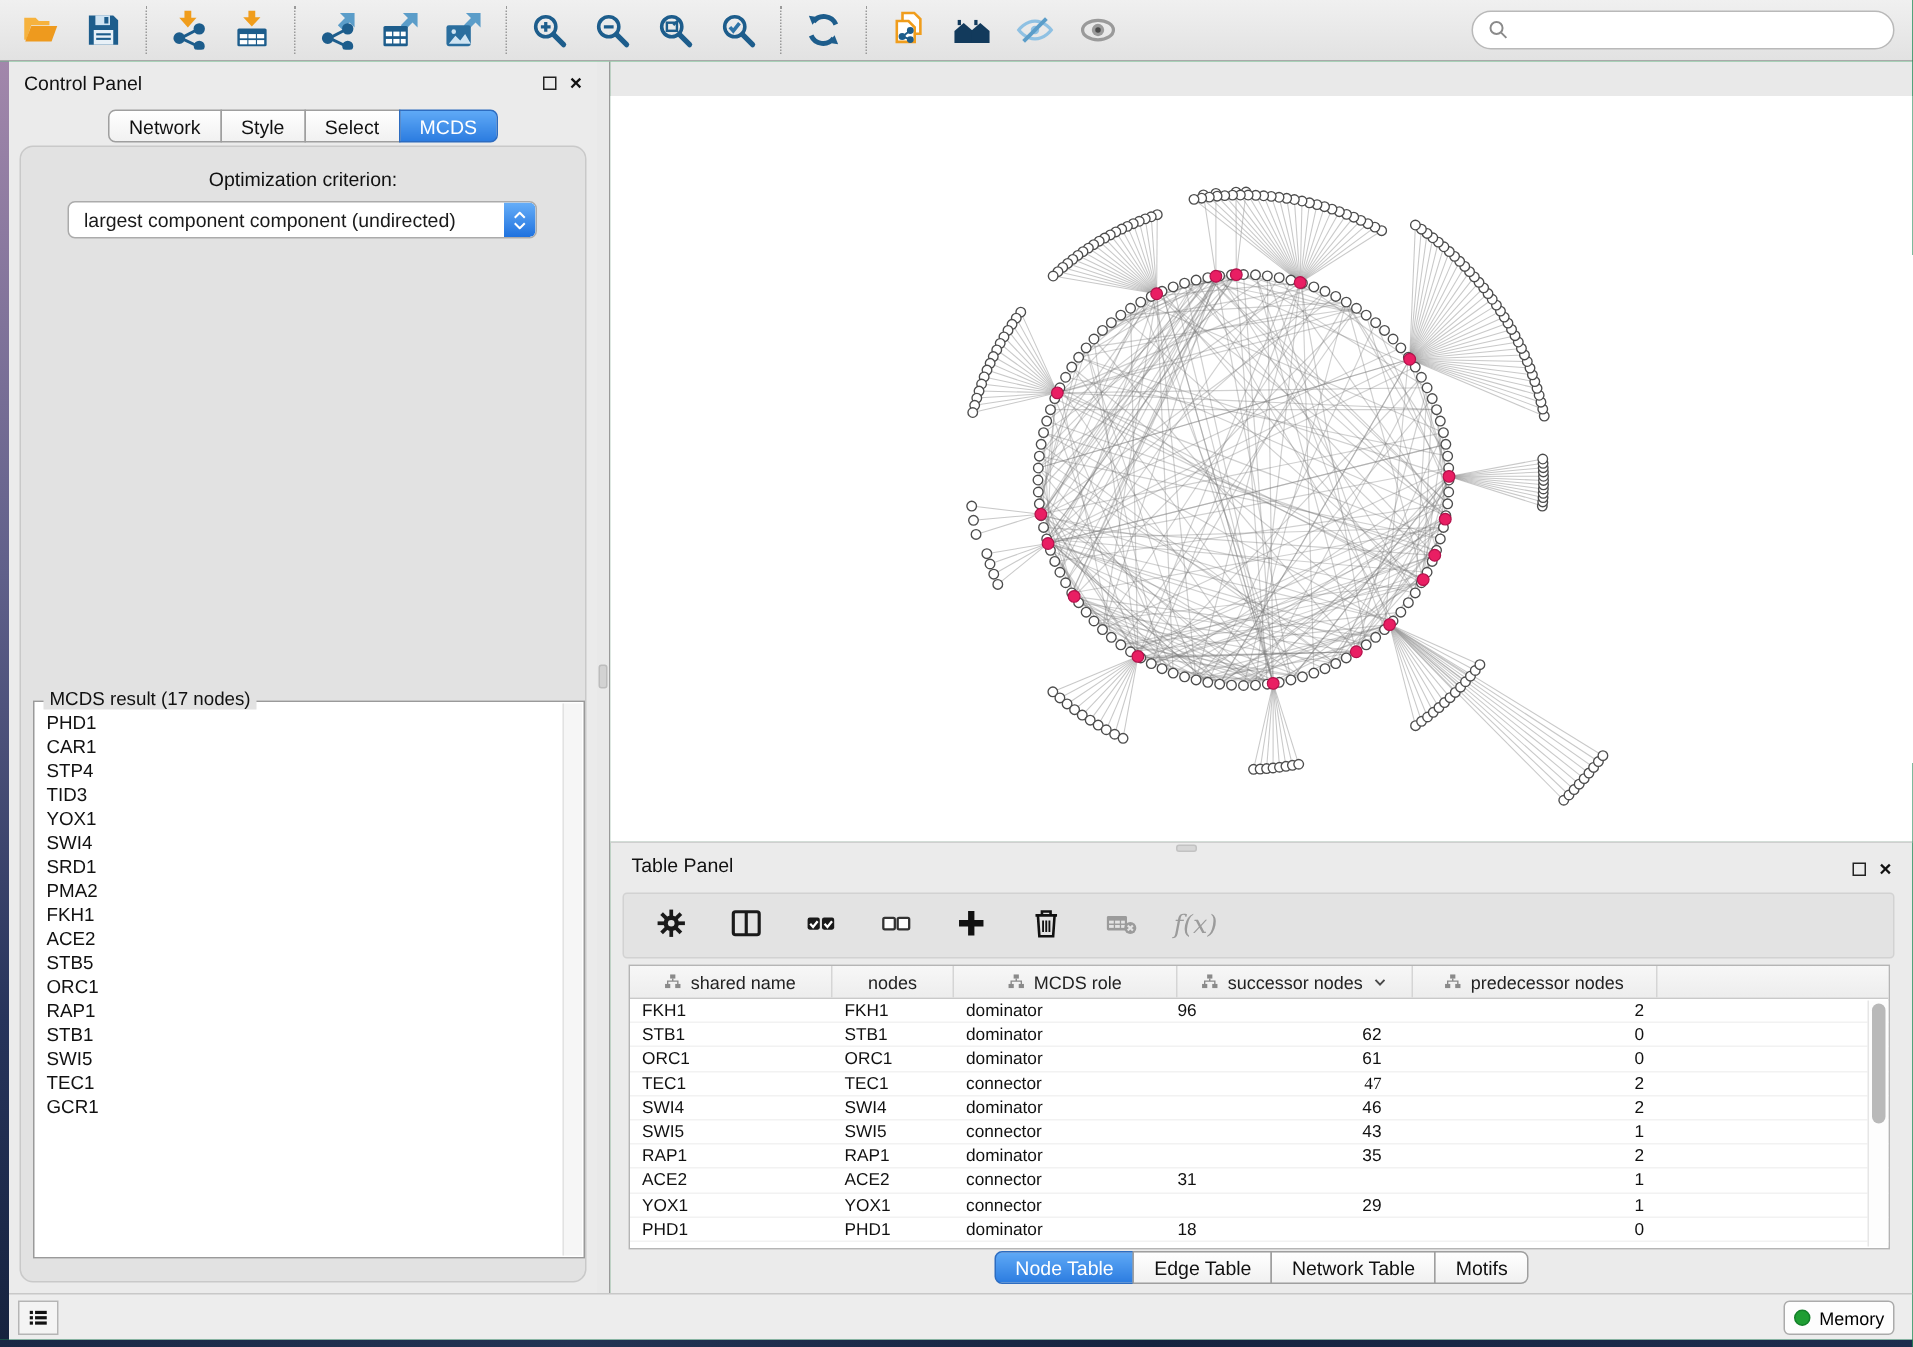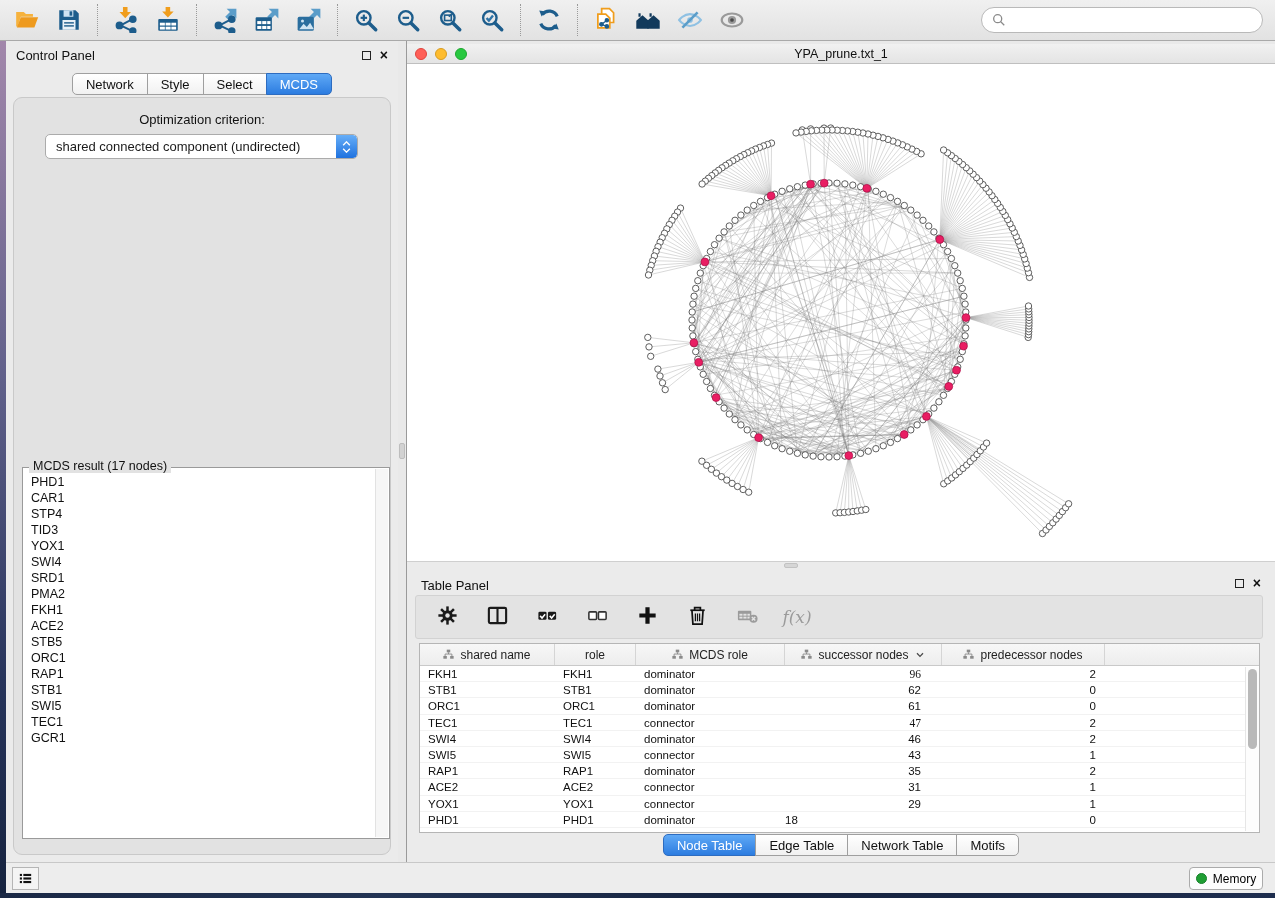--- a/index.html
+++ b/index.html
@@ -72,21 +72,21 @@
   .light{width:12px;height:12px;border-radius:50%;cursor:pointer}
   .light.red{background:#ff5f57;border:1px solid #e0443e}
   .light.yellow{background:#febc2e;border:1px solid #d89c21}
   .light.green{background:#28c840;border:1px solid #1da82f}
   .net-title{position:absolute;left:0;width:100%;text-align:center;font-size:12.5px;color:#111;pointer-events:none}
   .net-canvas{position:absolute;left:0;top:23px;width:868px;height:497px;background:#fff;overflow:hidden}
 
   
   .table-panel{position:absolute;left:407px;top:561px;width:868px;height:301px;background:#ebebeb;border-top:1px solid #cfcfcf}
   .tp-grabber{position:absolute;left:377px;top:1px;width:14px;height:5px;background:#d6d6d6;border:1px solid #c2c2c2;border-radius:2px}
-  .tp-titlebar{position:absolute;left:0;top:16px;width:100%;height:22px;display:flex;align-items:flex-start;padding:0 14px}
+  .tp-titlebar{position:absolute;left:0;top:0;width:100%;height:22px;display:flex;align-items:flex-end;padding:0 14px}
   .tp-toolbar{position:absolute;left:8px;top:33px;width:848px;height:44px;background:#e3e3e3;border:1px solid #d2d2d2;
     border-radius:3px;display:flex;align-items:center;gap:20px;padding:0 16px}
   .tt-btn{background:none;border:none;display:flex;align-items:center;justify-content:center;width:30px;height:32px;cursor:pointer}
   .tt-btn svg{width:23px;height:23px}
   .tt-btn.disabled{cursor:default}
   .fx{font-family:"DejaVu Serif",serif;font-style:italic;font-size:17px;color:#9b9b9b}
   .node-table{position:absolute;left:12px;top:81px;width:841px;height:190px;background:#fff;border:1px solid #b5b5b5;overflow:hidden}
   .nt-header{display:flex;height:22px;background:linear-gradient(#f7f7f7,#ededed);border-bottom:1px solid #c9c9c9}
   .th{display:flex;align-items:center;justify-content:center;gap:6px;border-right:1px solid #d5d5d5;
     font-size:12px;color:#222;overflow:hidden;white-space:nowrap;cursor:pointer}
@@ -330,21 +330,21 @@
     </div>
     <div class="seg-row" id="control-tabs">
         <button class="seg">Network</button>
         <button class="seg">Style</button>
         <button class="seg">Select</button>
         <button class="seg seg-active">MCDS</button>
       </div>
     <div class="cp-inner">
       <div class="opt-label">Optimization criterion:</div>
       <div class="opt-select">
-        <span class="sel-text">shared connected component (undirected)</span>
+        <span class="sel-text">largest component component (undirected)</span>
         <span class="stepper">
           <svg viewBox="0 0 10 6">
               <path d="M1 5l4-4 4 4" fill="none" stroke="#fff" stroke-width="1.6"></path>
             </svg>
           <svg viewBox="0 0 10 6">
               <path d="M1 1l4 4 4-4" fill="none" stroke="#fff" stroke-width="1.6"></path>
             </svg>
         </span>
       </div>
       <div class="mcds-fieldset">
@@ -371,28 +371,20 @@
         <div class="mcds-scroll"></div>
       </div>
     </div>
   </div>
 
   <div class="splitter">
     <div class="grabber"></div>
   </div>
 
   <div class="network-window">
-    <div class="net-titlebar">
-      <span class="lights">
-        <span class="light red"></span>
-        <span class="light yellow"></span>
-        <span class="light green"></span>
-      </span>
-      <span class="net-title">YPA_prune.txt_1</span>
-    </div>
     <div class="net-canvas" id="network-canvas"><svg width="868" height="497">
           <g>
             <line x1="556.9" y1="279.8" x2="375.1" y2="384.7" stroke="#777777" stroke-opacity="0.35" stroke-width="0.75"></line>
             <line x1="285.9" y1="271.9" x2="312.1" y2="174.2" stroke="#777777" stroke-opacity="0.35" stroke-width="0.75"></line>
             <line x1="288.7" y1="224.4" x2="437.9" y2="119.9" stroke="#777777" stroke-opacity="0.35" stroke-width="0.75"></line>
             <line x1="290.8" y1="295.3" x2="398.2" y2="390.9" stroke="#777777" stroke-opacity="0.35" stroke-width="0.75"></line>
             <line x1="422.0" y1="119.0" x2="503.8" y2="146.1" stroke="#777777" stroke-opacity="0.35" stroke-width="0.75"></line>
             <line x1="430.0" y1="392.8" x2="285.2" y2="264.0" stroke="#777777" stroke-opacity="0.35" stroke-width="0.75"></line>
             <line x1="468.9" y1="127.3" x2="333.9" y2="151.1" stroke="#777777" stroke-opacity="0.35" stroke-width="0.75"></line>
             <line x1="390.4" y1="122.7" x2="287.1" y2="279.8" stroke="#777777" stroke-opacity="0.35" stroke-width="0.75"></line>
@@ -1194,21 +1186,21 @@
               <svg viewBox="0 0 12 12" width="11" height="11">
                 <path d="M6 3.6v1.9M2.3 7.6V5.5h7.4v2.1" fill="none" stroke="#8a8a8a" stroke-width="1"></path>
                 <rect x="4.1" y="0.7" width="3.8" height="3" fill="#8a8a8a"></rect>
                 <rect x="0.4" y="7.6" width="3.8" height="3" fill="#8a8a8a"></rect>
                 <rect x="7.8" y="7.6" width="3.8" height="3" fill="#8a8a8a"></rect>
               </svg>
             </span>
             <span class="col-label">shared name</span>
           </div>
           <div class="th" style="width: 81px;">
-            <span class="col-label">role</span>
+            <span class="col-label">nodes</span>
           </div>
           <div class="th" style="width: 149px;">
             <span class="col-ic">
               <svg viewBox="0 0 12 12" width="11" height="11">
                 <path d="M6 3.6v1.9M2.3 7.6V5.5h7.4v2.1" fill="none" stroke="#8a8a8a" stroke-width="1"></path>
                 <rect x="4.1" y="0.7" width="3.8" height="3" fill="#8a8a8a"></rect>
                 <rect x="0.4" y="7.6" width="3.8" height="3" fill="#8a8a8a"></rect>
                 <rect x="7.8" y="7.6" width="3.8" height="3" fill="#8a8a8a"></rect>
               </svg>
             </span>
@@ -1241,21 +1233,21 @@
             </span>
             <span class="col-label">predecessor nodes</span>
           </div>
           <div class="th filler"></div>
         </div>
       <div id="node-table-body">
           <div class="tr">
             <div class="td" style="width: 135px;">FKH1</div>
             <div class="td" style="width: 81px;">FKH1</div>
             <div class="td" style="width: 149px;">dominator</div>
-            <div class="td" style="width: 157px; text-align: right; padding-right: 21px; font-family: Liberation Serif, serif;">96</div>
+            <div class="td" style="width: 157px; padding-right: 21px;">96</div>
             <div class="td" style="width: 163px; text-align: right; padding-right: 9px;">2</div>
           </div>
           <div class="tr">
             <div class="td" style="width: 135px;">STB1</div>
             <div class="td" style="width: 81px;">STB1</div>
             <div class="td" style="width: 149px;">dominator</div>
             <div class="td" style="width: 157px; text-align: right; padding-right: 21px;">62</div>
             <div class="td" style="width: 163px; text-align: right; padding-right: 9px;">0</div>
           </div>
           <div class="tr">
@@ -1290,21 +1282,21 @@
             <div class="td" style="width: 135px;">RAP1</div>
             <div class="td" style="width: 81px;">RAP1</div>
             <div class="td" style="width: 149px;">dominator</div>
             <div class="td" style="width: 157px; text-align: right; padding-right: 21px;">35</div>
             <div class="td" style="width: 163px; text-align: right; padding-right: 9px;">2</div>
           </div>
           <div class="tr">
             <div class="td" style="width: 135px;">ACE2</div>
             <div class="td" style="width: 81px;">ACE2</div>
             <div class="td" style="width: 149px;">connector</div>
-            <div class="td" style="width: 157px; text-align: right; padding-right: 21px;">31</div>
+            <div class="td" style="width: 157px; text-align: left; padding-right: 21px;">31</div>
             <div class="td" style="width: 163px; text-align: right; padding-right: 9px;">1</div>
           </div>
           <div class="tr">
             <div class="td" style="width: 135px;">YOX1</div>
             <div class="td" style="width: 81px;">YOX1</div>
             <div class="td" style="width: 149px;">connector</div>
             <div class="td" style="width: 157px; text-align: right; padding-right: 21px;">29</div>
             <div class="td" style="width: 163px; text-align: right; padding-right: 9px;">1</div>
           </div>
           <div class="tr">

